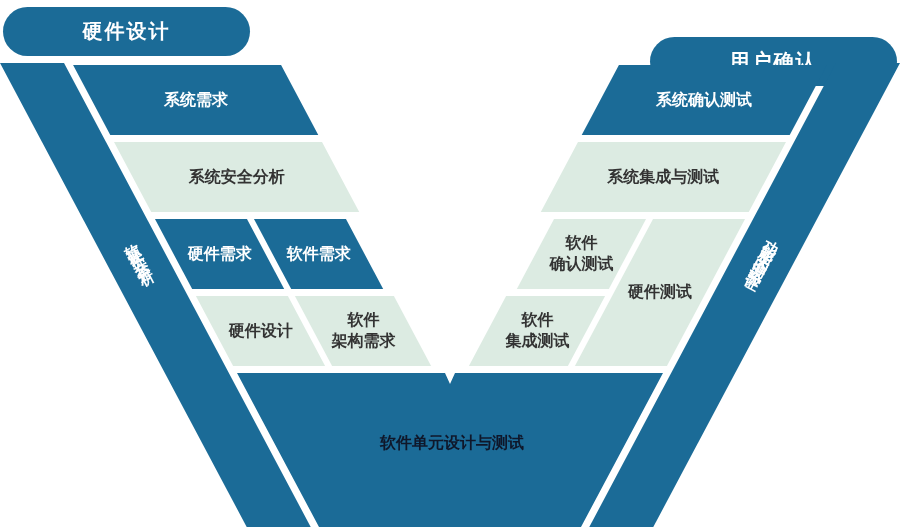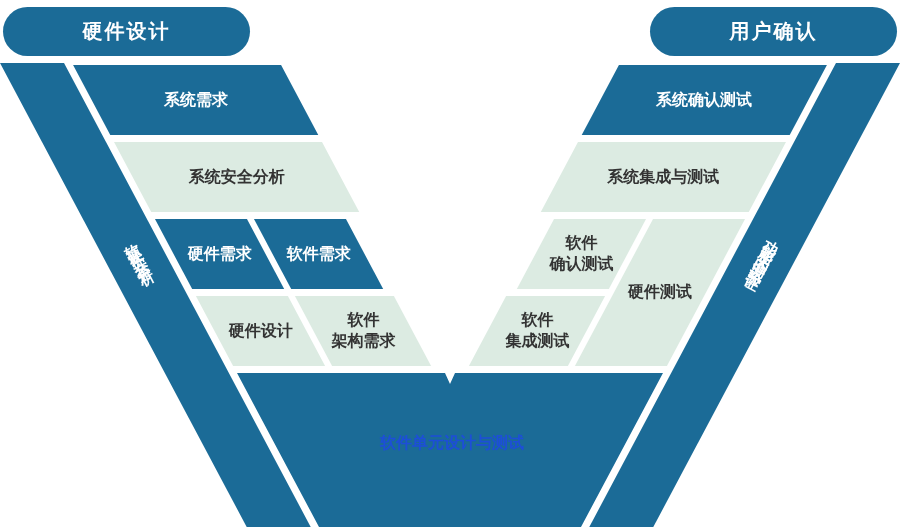--- a/index.html
+++ b/index.html
@@ -26,21 +26,21 @@
     border-radius: 25px;
     color: #ffffff;
     font-size: 20px;
     font-weight: bold;
     letter-spacing: 2px;
     display: flex;
     align-items: center;
     justify-content: center;
   }
   .pill-left  { left: 3px; }
-  .pill-right { right: 3px; }
+  .pill-right { right: 3px; margin-top: 30px; }
 
   
   .arm {
     position: absolute;
     top: 63px;
     width: 480px;
     height: 464px;
   }
   .arm-left  { left: 0;     transform: skewX(28deg);  transform-origin: 0 0; }
   .arm-right { left: 420px; transform: skewX(-28deg); transform-origin: 100% 0; }
@@ -71,21 +71,21 @@
     left: 230px;
     top: 370px;
     width: 440px;
     height: 157px;
     background: var(--dark, #1b6b97);
     clip-path: polygon(7px 3px, 215px 3px, 220px 14px, 225px 3px, 433px 3px, 351px 157px, 89px 157px);
   }
   .bottom-label {
     position: absolute;
     transform: translate(-50%, -50%);
-    color: #1d4ed8;
+    color: #0f172a;
     font-size: 16px;
     font-weight: bold;
     white-space: nowrap;
   }
 
   
   .band-label {
     position: absolute;
     color: #ffffff;
     font-size: 15px;

